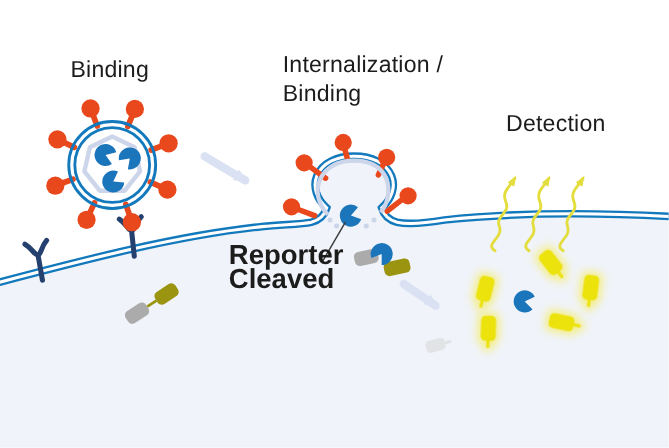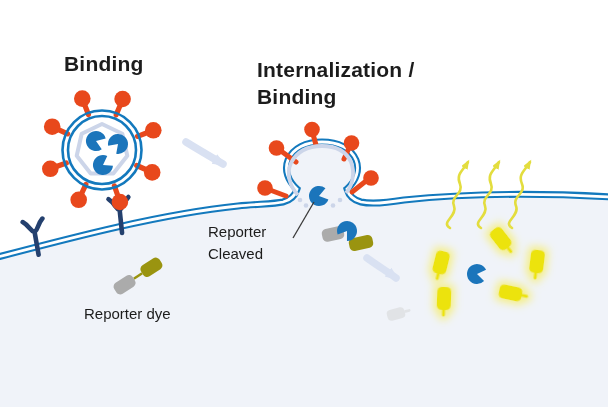--- a/index.html
+++ b/index.html
@@ -3,22 +3,22 @@
 <meta charset="utf-8">
 <style>
   html,body{margin:0;padding:0;background:#fff;}
   #stage{
     position:relative;width:608px;height:407px;overflow:hidden;
     background:var(--background,#fff);
     font-family:"Liberation Sans","DejaVu Sans",sans-serif;
   }
   #art{position:absolute;left:0;top:0;}
   .label{position:absolute;color:var(--text,#1c1c1c);white-space:nowrap;}
-  .title{font-size:21px;line-height:27px;font-weight:700;letter-spacing:.2px;}
-  .sub{font-size:15px;line-height:22px;font-weight:400;}
+  .title{font-size:21px;line-height:27px;font-weight:400;letter-spacing:.2px;}
+  .sub{font-size:25px;line-height:22px;font-weight:700;}
   
   .membrane-stroke{stroke:var(--membrane-blue,#1379bd);fill:none;}
   .membrane-core{stroke:#ffffff;fill:none;}
   .interior{fill:var(--cell-interior,#f0f3f9);}
   .spike{stroke:var(--spike-red,#e8481c);fill:none;stroke-linecap:round;}
   .spike-ball{fill:var(--spike-red,#e8481c);}
   .ring{stroke:var(--membrane-blue,#1379bd);fill:none;}
   .capsid{stroke:var(--capsid-lavender,#ccd5e9);fill:none;stroke-linejoin:round;}
   .capsid-dot{fill:var(--capsid-lavender,#ccd5e9);}
   .enzyme{fill:var(--enzyme-blue,#1b75bb);}
@@ -162,29 +162,30 @@
       <use href="#dyeShape" class="ydye" filter="url(#glow)" transform="translate(441,263) rotate(14)"></use>
       <use href="#dyeShape" class="ydye" filter="url(#glow)" transform="translate(537,262) rotate(7)"></use>
       <use href="#dyeShape" class="ydye" filter="url(#glow)" transform="translate(444,299) rotate(2)"></use>
       <use href="#dyeShape" class="ydye" filter="url(#glow)" transform="translate(511,293) rotate(-78)"></use>
       <use href="#pac" class="enzyme" transform="translate(477,274) rotate(10)"></use>
     </g>
   </svg>
 
   <div class="label title" style="left:64px;top:50px">Binding</div>
 
-  <div class="label title" style="left:257px;top:56px">
+  <div class="label title" style="left:257px;top:45px">
     <span>Internalization /</span><br>
     <span>Binding</span>
   </div>
 
+  <div class="label title" style="left:460px;top:99px">Detection</div>
 
   <div class="label sub" style="left:208px;top:221px">
     <span>Reporter</span><br>
     <span>Cleaved</span>
   </div>
 
   <div class="label sub" style="left:84px;top:303px">
-    <span>Reporter dye</span><br>
+    <br>
   </div>
 
 
 </div>
 
 </body></html>

